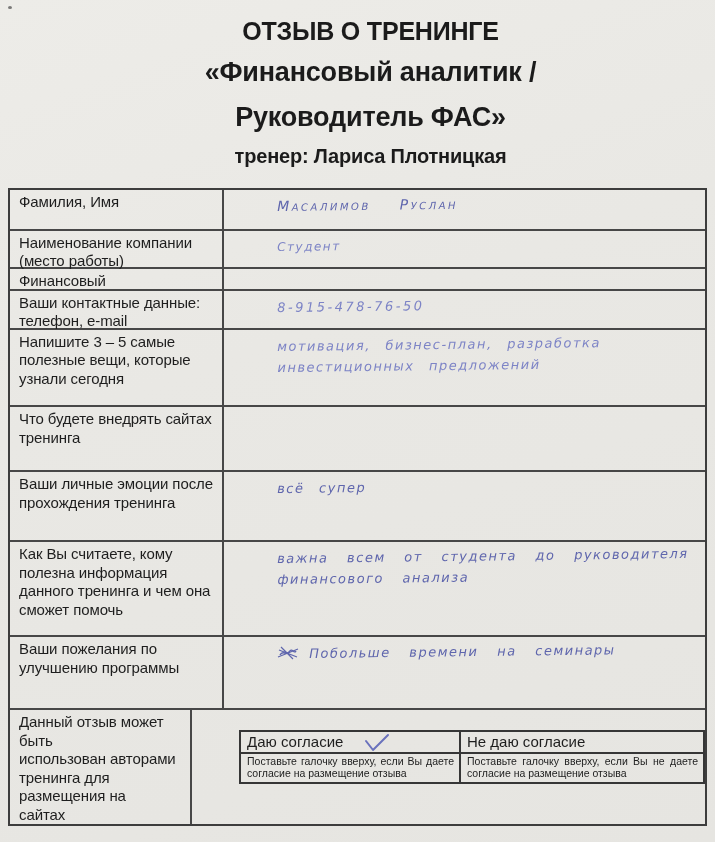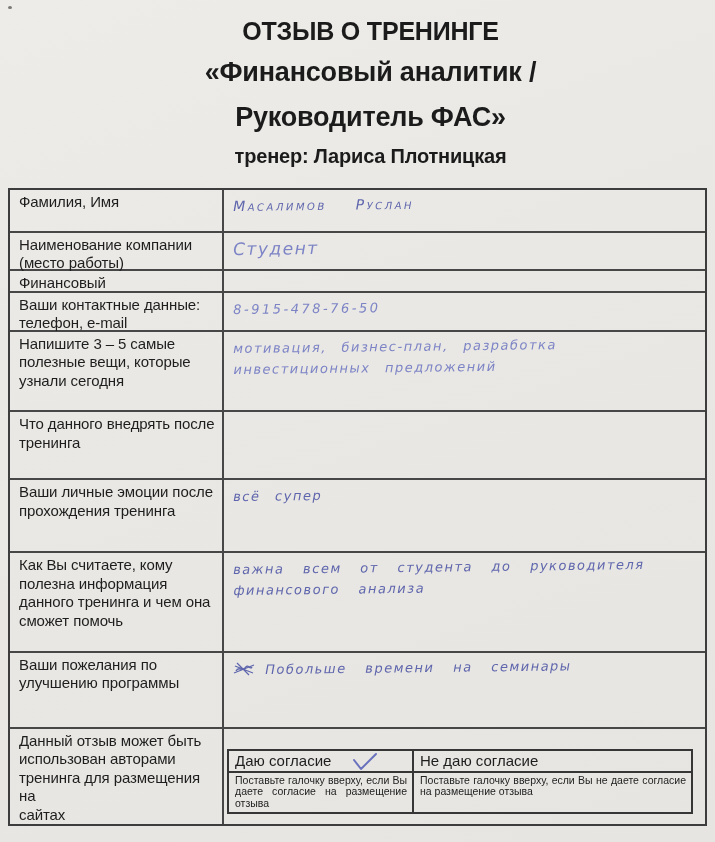--- a/index.html
+++ b/index.html
@@ -38,21 +38,21 @@
   .row{display:flex;border-bottom:2px solid var(--line);box-sizing:border-box;}
   .row:last-child{border-bottom:none;flex:1;}
   .r0{height:45px}.r1{height:38px}.r2{height:22px}.r3{height:39px}.r4{height:85px}
   .r5{height:72px}.r6{height:77px}.r7{height:105px}.r8{height:80px}
   .cell{box-sizing:border-box;}
   .label{
     width:214px;border-right:2px solid var(--line);
     font-size:15px;line-height:18.5px;color:var(--print);
     padding:3px 6px 0 9px;white-space:pre-line;letter-spacing:-.1px;
   }
-  .value{flex:1;position:relative;padding:6px 6px 0 9px;}
+  .value{flex:1;position:relative;padding:6px 6px 0 9px;margin-left:44px;}
 
   
   .hw{
     display:inline-block;
     font-family:"DejaVu Sans",sans-serif;font-style:italic;
     font-size:13px;line-height:21px;color:var(--ink);
     letter-spacing:1.5px;word-spacing:9px;
     transform:rotate(-.7deg);transform-origin:left top;
     white-space:pre-line;
   }
@@ -62,21 +62,21 @@
   .hw-wide{word-spacing:13px;}
   .scribble{vertical-align:-2px;margin-right:8px;}
 
   
   .consent-table{
     margin:20px 0 0 3px;width:466px;
     border:2px solid #363636;box-sizing:border-box;
     display:flex;background:transparent;
   }
   .consent-col{display:flex;flex-direction:column;box-sizing:border-box;}
-  .consent-col.agree{width:185px;border-right:2px solid #363636;}
+  .consent-col.agree{width:220px;border-right:2px solid #363636;}
   .consent-col.decline{flex:1;}
   .consent-header{
     height:20px;padding:1px 5px 0 6px;font-size:15px;color:var(--print);
     position:relative;box-sizing:border-box;
   }
   .consent-note{
     border-top:2px solid #363636;
     font-size:10.5px;line-height:11.5px;color:#222;
     padding:2px 5px 3px 6px;text-align:justify;flex:1;
   }
@@ -101,21 +101,21 @@
       <div class="cell label">Фамилия, Имя</div>
       <div class="cell value">
         <span class="hw hw-name">Масалимов Руслан</span>
       </div>
     </div>
 
     <div class="row r1">
       <div class="cell label">Наименование компании
 (место работы)</div>
       <div class="cell value">
-        <span class="hw hw-light" style="font-size:17px">Студент</span>
+        <span class="hw hw-light" style="font-size:12px">Студент</span>
       </div>
     </div>
 
     <div class="row r2">
       <div class="cell label">Финансовый</div>
       <div class="cell value">
         <span class="hw"></span>
       </div>
     </div>
 
@@ -131,21 +131,21 @@
       <div class="cell label">Напишите 3 – 5 самые
 полезные вещи, которые
 узнали сегодня</div>
       <div class="cell value">
         <span class="hw hw-light">мотивация, бизнес-план, разработка
 инвестиционных предложений</span>
       </div>
     </div>
 
     <div class="row r5">
-      <div class="cell label">Что данного внедрять после
+      <div class="cell label">Что будете внедрять сайтах
 тренинга</div>
       <div class="cell value">
         <span class="hw"></span>
       </div>
     </div>
 
     <div class="row r6">
       <div class="cell label">Ваши личные эмоции после
 прохождения тренинга</div>
       <div class="cell value">

